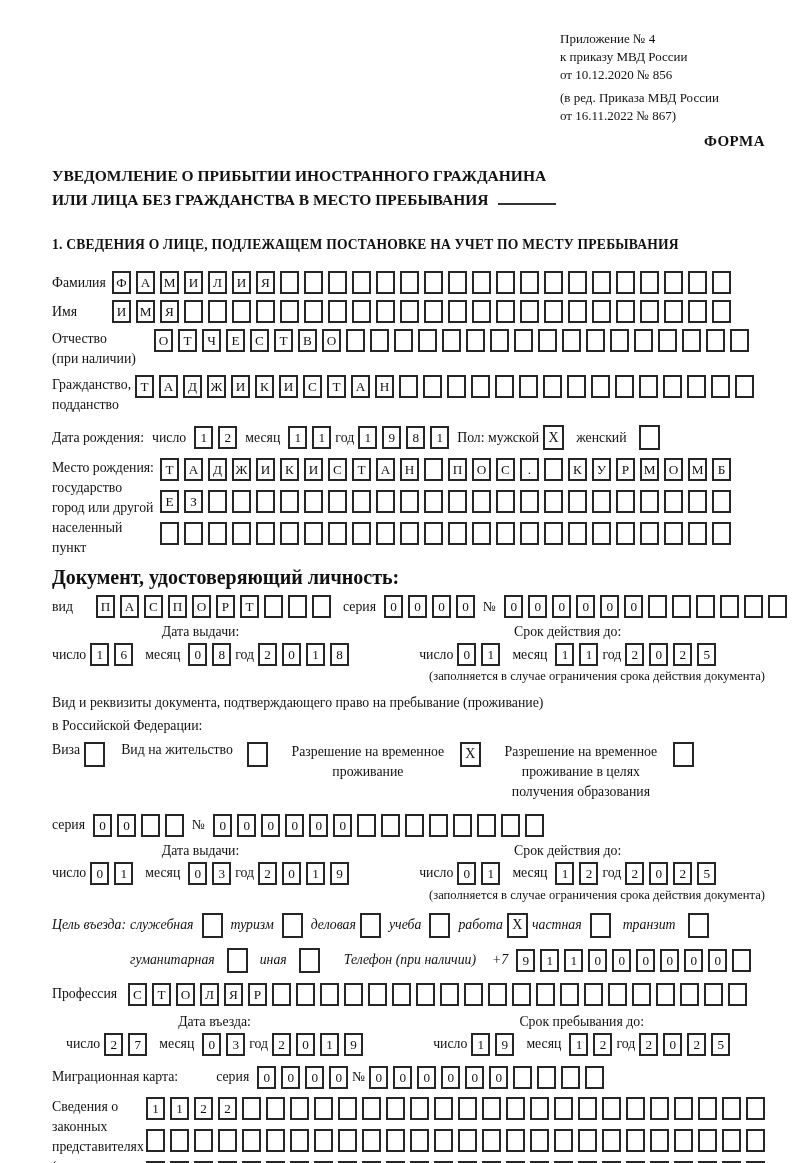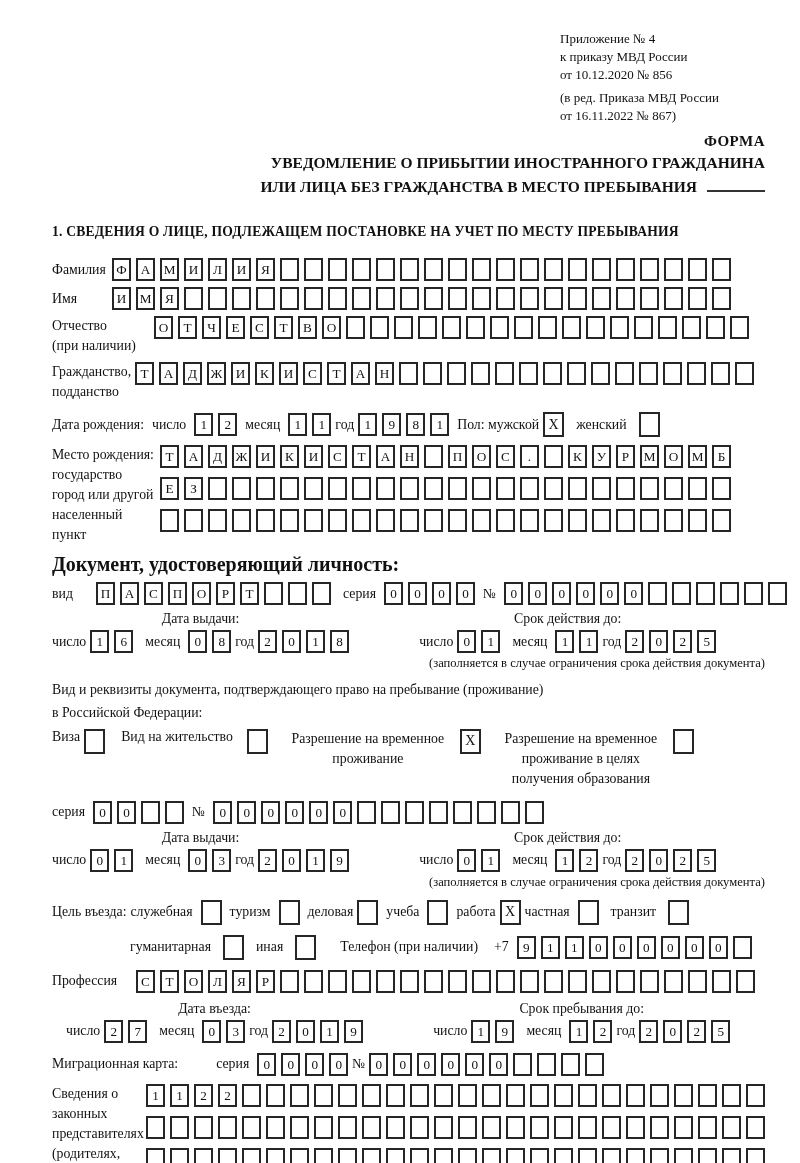--- a/index.html
+++ b/index.html
@@ -10,21 +10,21 @@
     color:#111; font-size:14px;
   }
   .page { padding:30px 35px 0 52px; }
 
   
   .annex { margin-left:508px; font-size:13px; line-height:1.38; }
   .annex .edition { margin-top:5px; }
   .forma { text-align:right; font-weight:bold; font-size:15px; margin-top:8px; letter-spacing:.5px; }
 
   
-  .title { text-align:right; font-weight:bold; font-size:15.5px; line-height:1.6; margin-top:1px; }
+  .title { text-align:left; font-weight:bold; font-size:15.5px; line-height:1.6; margin-top:14px; }
   .blank-line { display:inline-block; width:58px; border-bottom:2px solid #333; height:14px; margin-left:10px; }
   .section-heading { font-weight:bold; font-size:13.6px; margin-top:24px; letter-spacing:.2px; }
 
   
   .frow { display:flex; align-items:center; margin-top:6px; }
   .frow.top { align-items:flex-start; }
   .lbl { flex:0 0 auto; font-size:13.8px; }
   .cells { display:flex; gap:5px; flex:0 0 auto; }
   .cell {
     display:inline-flex; align-items:center; justify-content:center;
@@ -51,21 +51,21 @@
 
   .intro { font-size:13.8px; line-height:1.65; margin-top:8px; }
 
   .opts-row { display:flex; align-items:flex-start; margin-top:4px; }
   .opt { display:flex; align-items:flex-start; }
   .opt .optlabel { font-size:13.8px; }
   .opt .optlabel.wrapc { text-align:center; line-height:1.45; }
   .opt .cbox { margin-left:8px; }
 
   .purpose-row { display:flex; align-items:center; margin-top:10px; }
-  .purpose-row .optlabel { font-size:13.8px; }
+  .purpose-row .optlabel { font-size:13.8px;font-style:italic; }
 </style>
 </head>
 <body>
 
 <div class="page">
 
   <div class="annex">
     <div>Приложение № 4</div>
     <div>к приказу МВД России</div>
     <div>от 10.12.2020 № 856</div>
@@ -614,21 +614,21 @@
         <span class="cell">0</span>
         <span class="cell">0</span>
         <span class="cell">0</span>
         <span class="cell">0</span>
         <span class="cell">0</span>
         <span class="cell">0</span>
         <span class="cell"></span>
       </span>
   </div>
 
-  <div class="frow" style="margin-top:10px;gap:8px;">
+  <div class="frow" style="margin-top:10px;">
     <div class="lbl" style="width:76px;">Профессия</div>
     <div class="cells">
         <span class="cell">С</span>
         <span class="cell">Т</span>
         <span class="cell">О</span>
         <span class="cell">Л</span>
         <span class="cell">Я</span>
         <span class="cell">Р</span>
         <span class="cell"></span>
         <span class="cell"></span>

